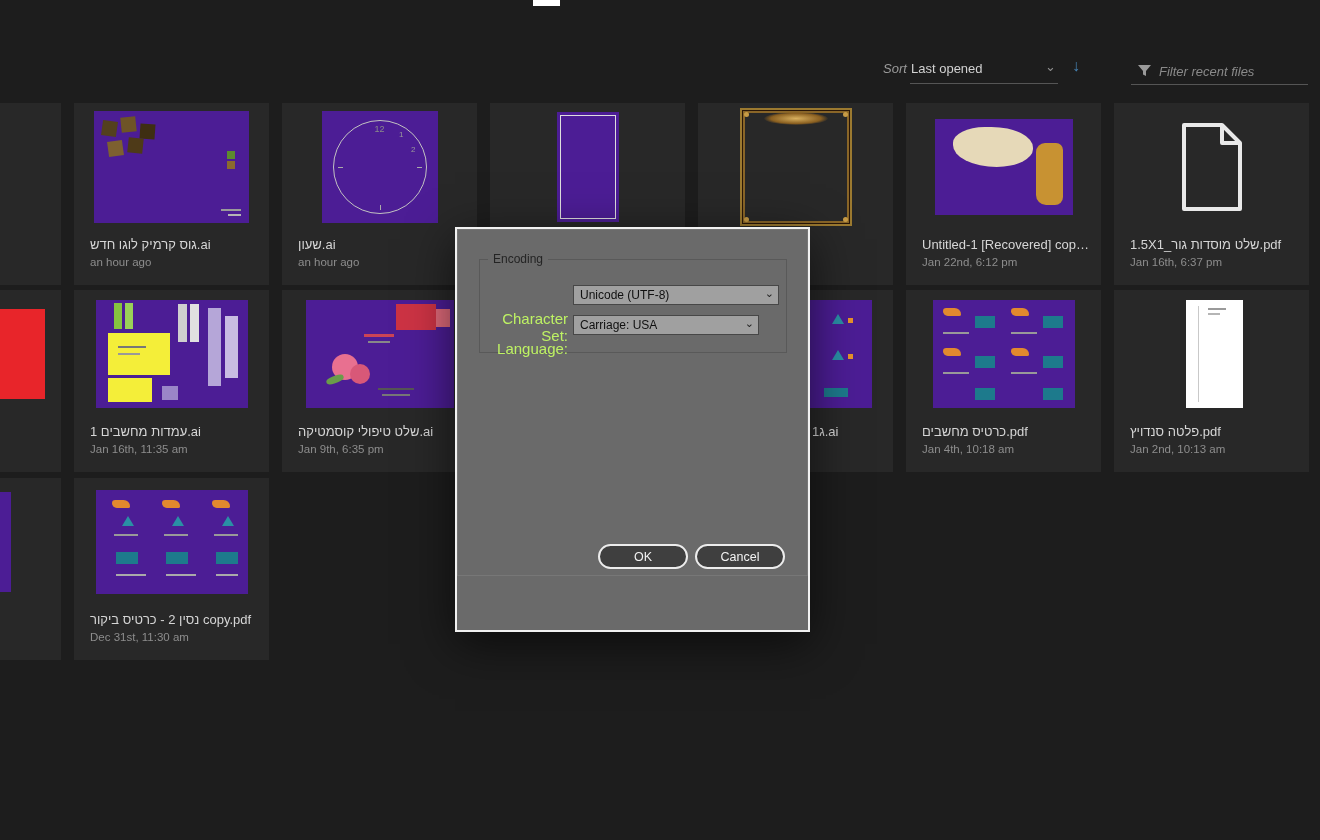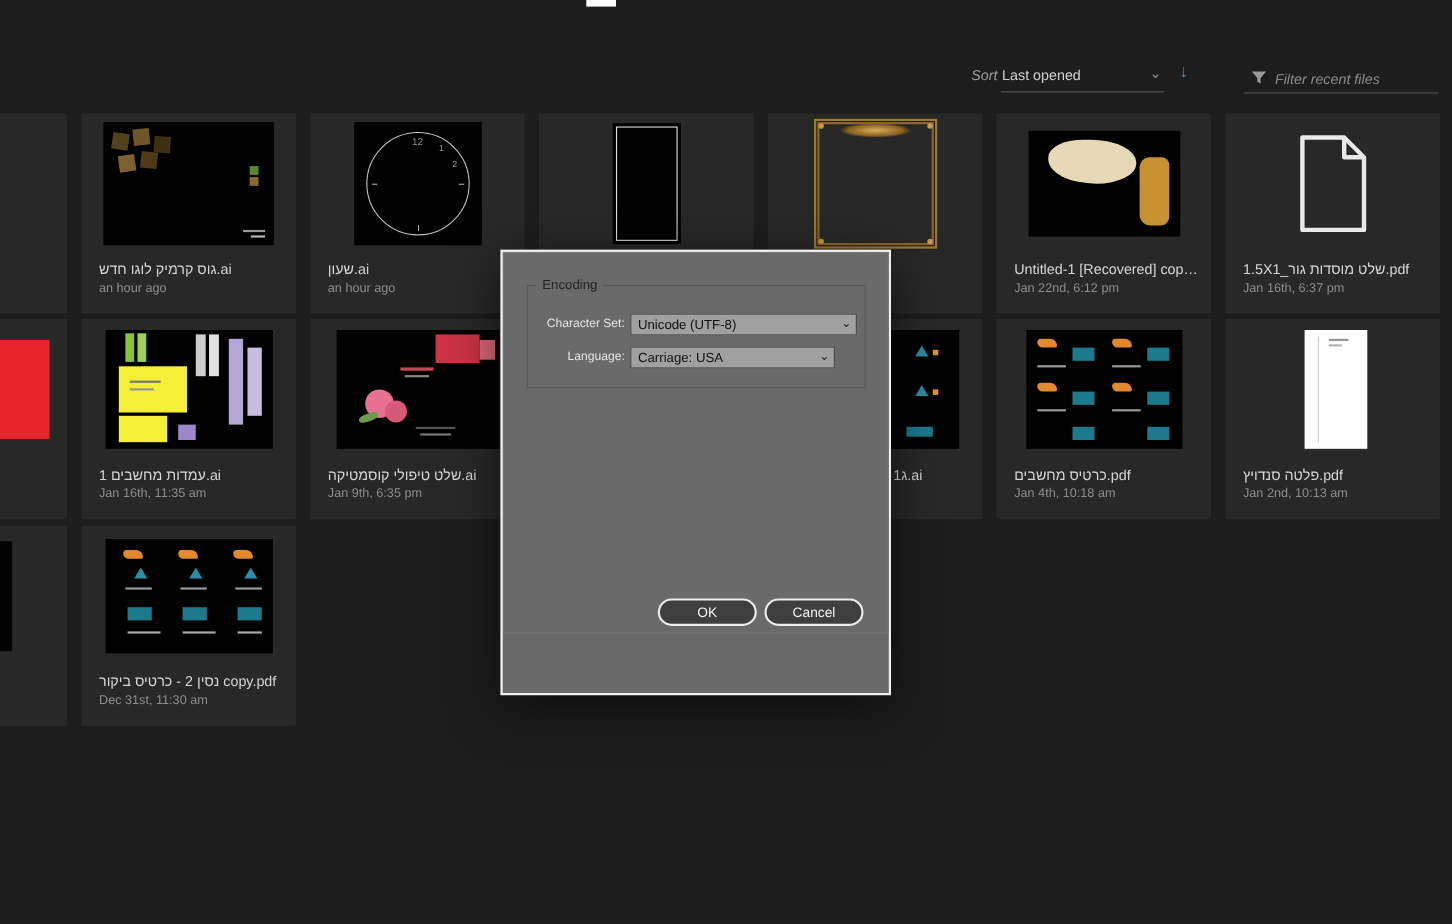--- a/index.html
+++ b/index.html
@@ -22,21 +22,21 @@
     font-family:"Liberation Sans","DejaVu Sans",sans-serif;}
   .filter-input::placeholder{font-style:italic;color:#8a8a8a;}
   .top-handle{position:absolute;left:533px;top:0;width:27px;height:6px;background:#ffffff;}
   
   .card{position:absolute;width:195px;height:182px;background:#282828;}
   .tw{position:absolute;left:0;top:0;width:195px;height:128px;
     display:flex;align-items:center;justify-content:center;overflow:hidden;}
   .fname{position:absolute;left:16px;right:8px;top:134px;font-size:13px;color:#d6d6d6;
     white-space:nowrap;overflow:hidden;text-overflow:ellipsis;text-align:left;direction:ltr;}
   .fdate{position:absolute;left:16px;top:153px;font-size:11.5px;color:#8d8d8d;}
-  .thumb{position:relative;background:#000000;}
+  .thumb{position:relative;background:#4c1d95;}
   .thumb.nobg{background:transparent;}
   .sh{position:absolute;display:block;}
   
   .clockface{width:92px;height:92px;border:1px solid #c2c2c2;border-radius:50%;position:relative;margin:auto;}
   .clockface .n12{position:absolute;left:50%;top:3px;transform:translateX(-50%);font-size:9px;color:#8a8a8a;}
   .clockface .n1{position:absolute;right:22px;top:9px;font-size:8px;color:#9a9a9a;}
   .clockface .n2{position:absolute;right:10px;top:24px;font-size:8px;color:#9a9a9a;}
   
   .t-ornate{width:108px;height:114px;
     background:radial-gradient(circle at 50% 42%,#6f4c26 0%,#4a2f13 45%,#26150a 100%);
@@ -44,21 +44,21 @@
   
   .t-pdficon{width:90px;height:100px;display:flex;align-items:center;justify-content:center;}
   
   .dialog{position:absolute;left:455px;top:227px;width:355px;height:405px;box-sizing:border-box;
     background:#6a6a6a;border:2px solid #f1f1f1;box-shadow:0 12px 45px rgba(0,0,0,.6);z-index:100;}
   .dlg-titlebar{height:27px;background:#e7e7e7;display:flex;align-items:center;justify-content:center;
     font-size:13px;color:#141414;}
   .dlg-body{position:relative;height:347px;box-shadow:inset 0 0 0 1px #777;}
   .grp{position:absolute;left:22px;width:308px;border:1px solid #595959;box-sizing:border-box;}
   .grp-title{position:absolute;left:8px;top:-8px;background:#6a6a6a;padding:0 5px;font-size:12px;color:#242424;}
-  .dlg-label{position:absolute;font-size:11px;color:#e5e5e5;}
+  .dlg-label{position:absolute;font-size:15px;color:#bef264;margin-top:22px;}
   .r-align{text-align:right;width:88px;left:0;}
   .dlg-select{position:absolute;height:20px;background:#a0a0a0;border:1px solid #474747;box-sizing:border-box;cursor:pointer;}
   .dlg-select .sval{position:absolute;left:6px;top:2px;font-size:12px;color:#101010;white-space:nowrap;}
   .dlg-select .schev{position:absolute;right:4px;top:1px;font-size:11px;color:#222;}
   .chk-row{position:absolute;left:10px;display:flex;align-items:center;gap:7px;}
   .chk{width:13px;height:13px;background:#9a9a9a;border:1px solid #454545;box-sizing:border-box;
     display:flex;align-items:center;justify-content:center;cursor:pointer;flex:0 0 auto;}
   .chk.checked{background:#2e6fb4;border-color:#24578c;}
   .chk.checked::after{content:"✓";color:#fff;font-size:10px;line-height:11px;}
   .chk-label{font-size:12.5px;color:#1c1c1c;}

